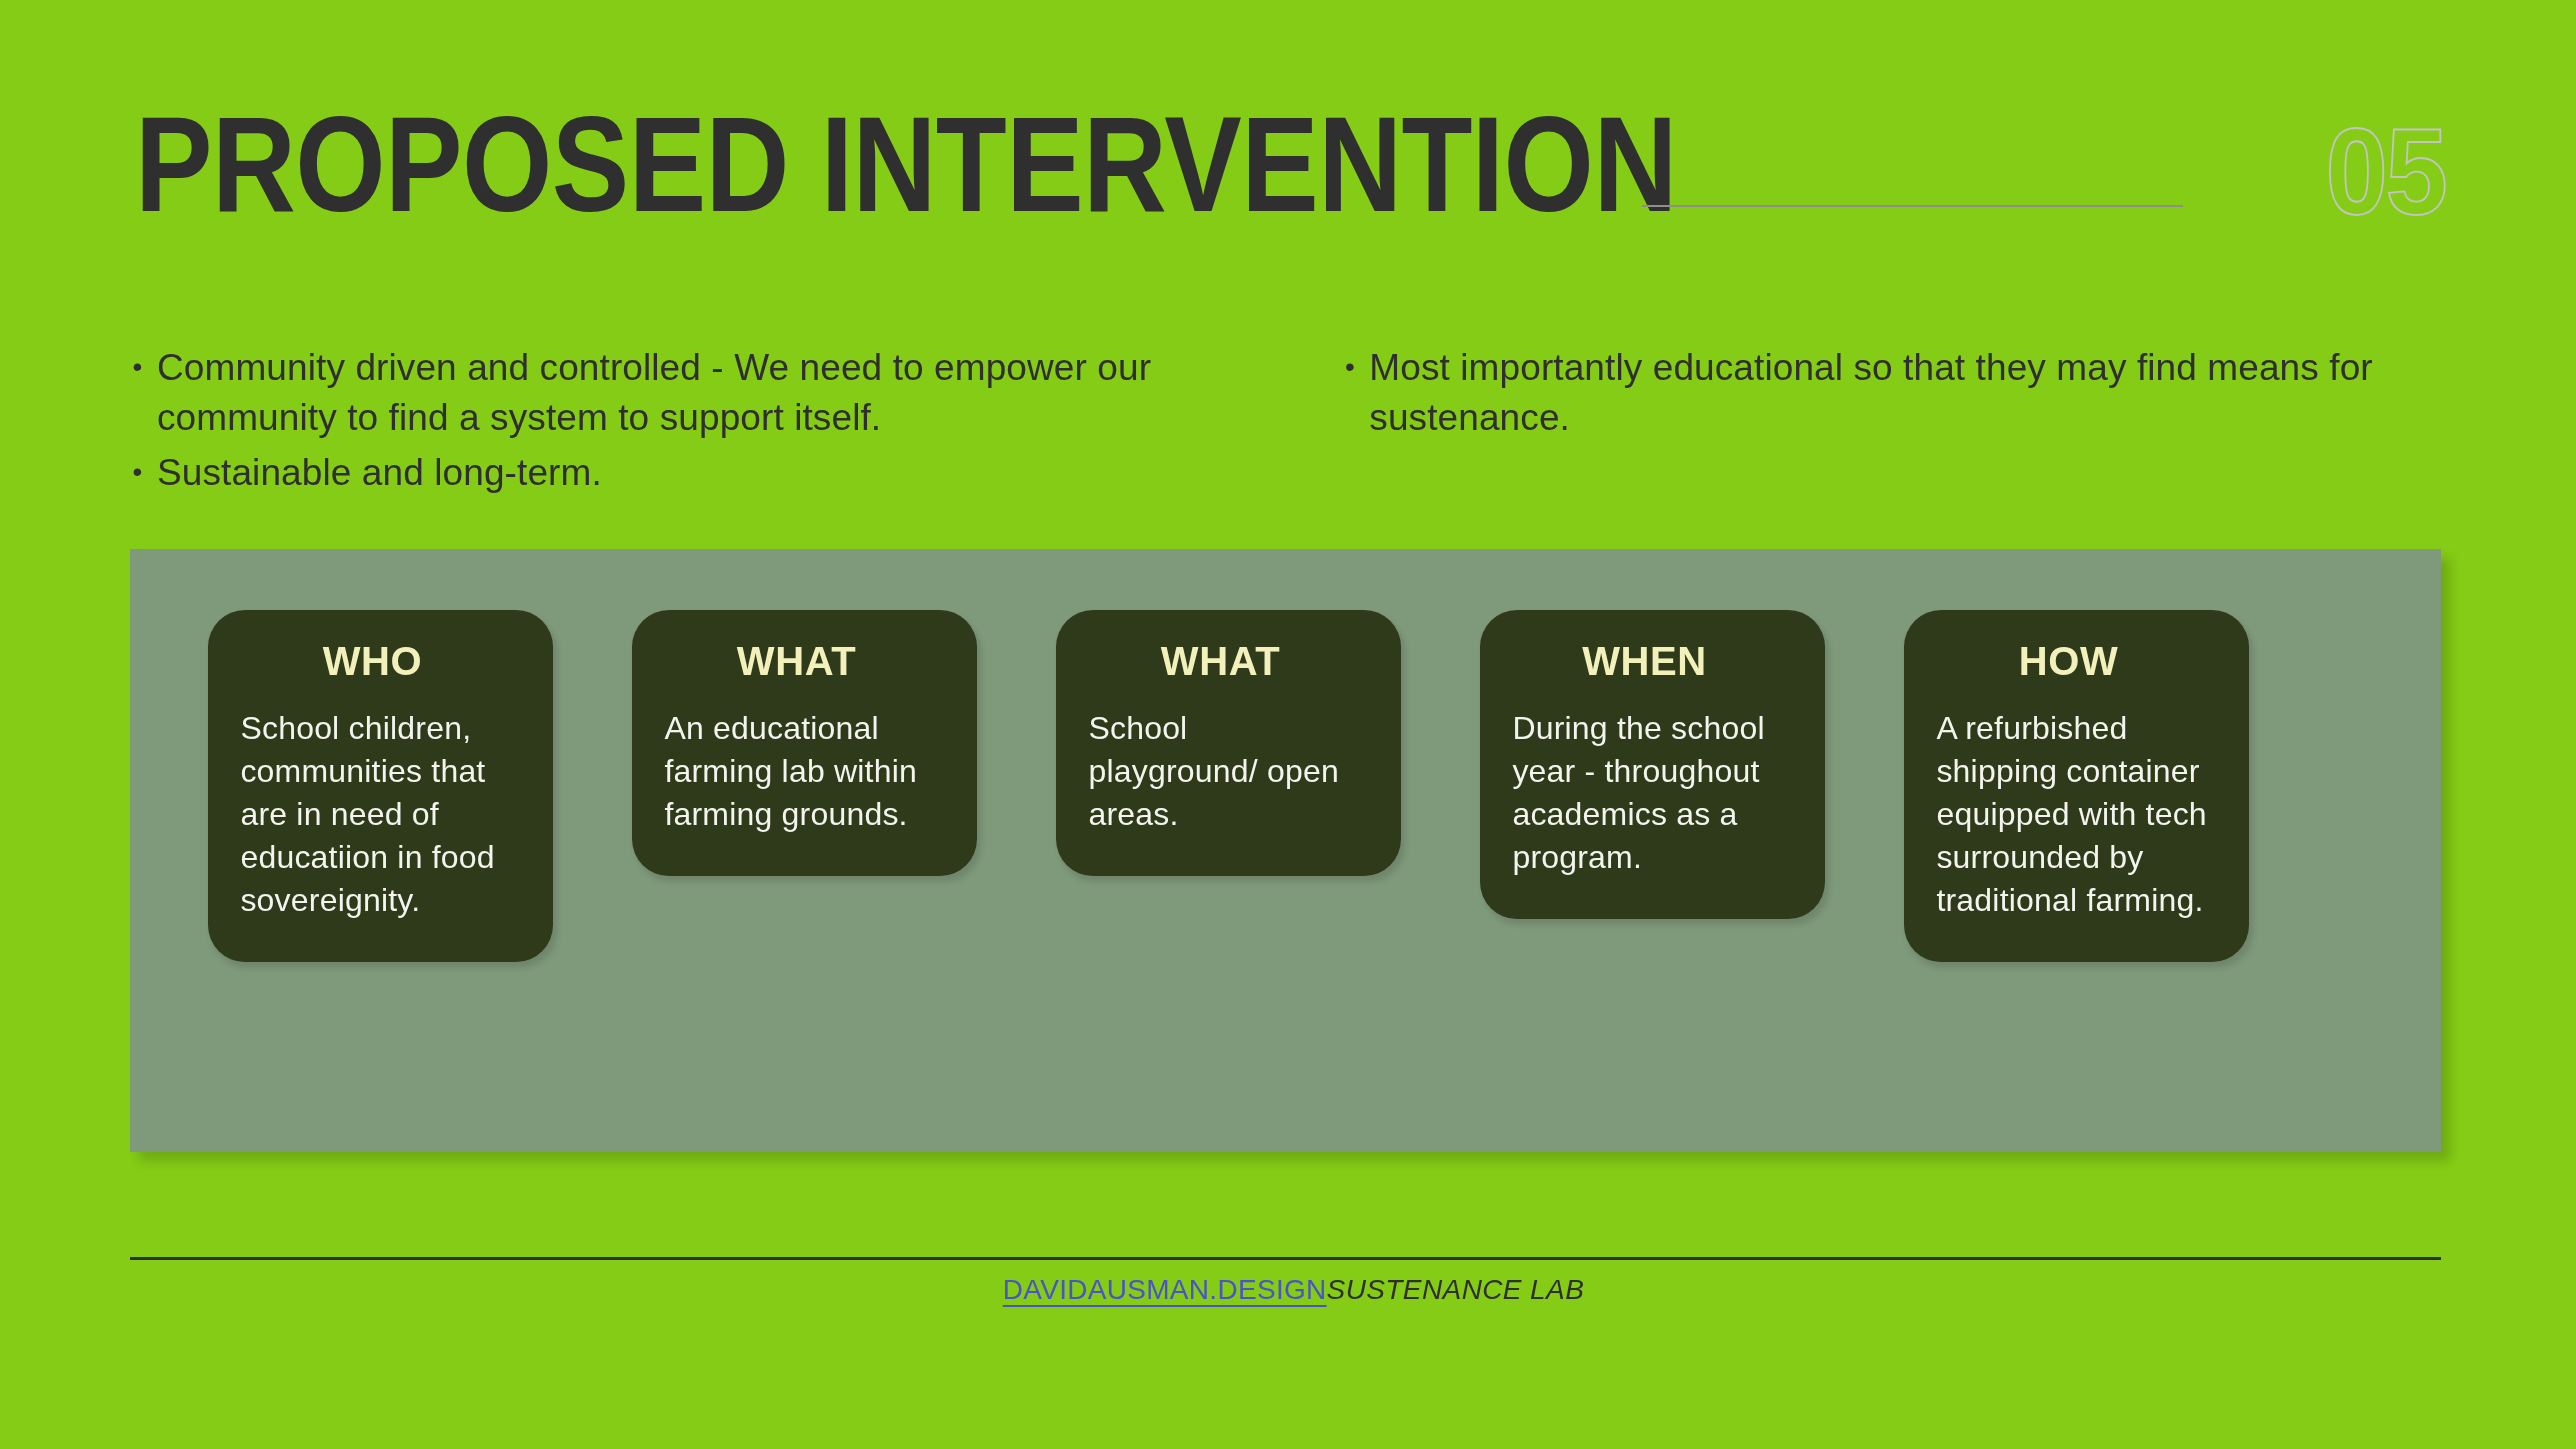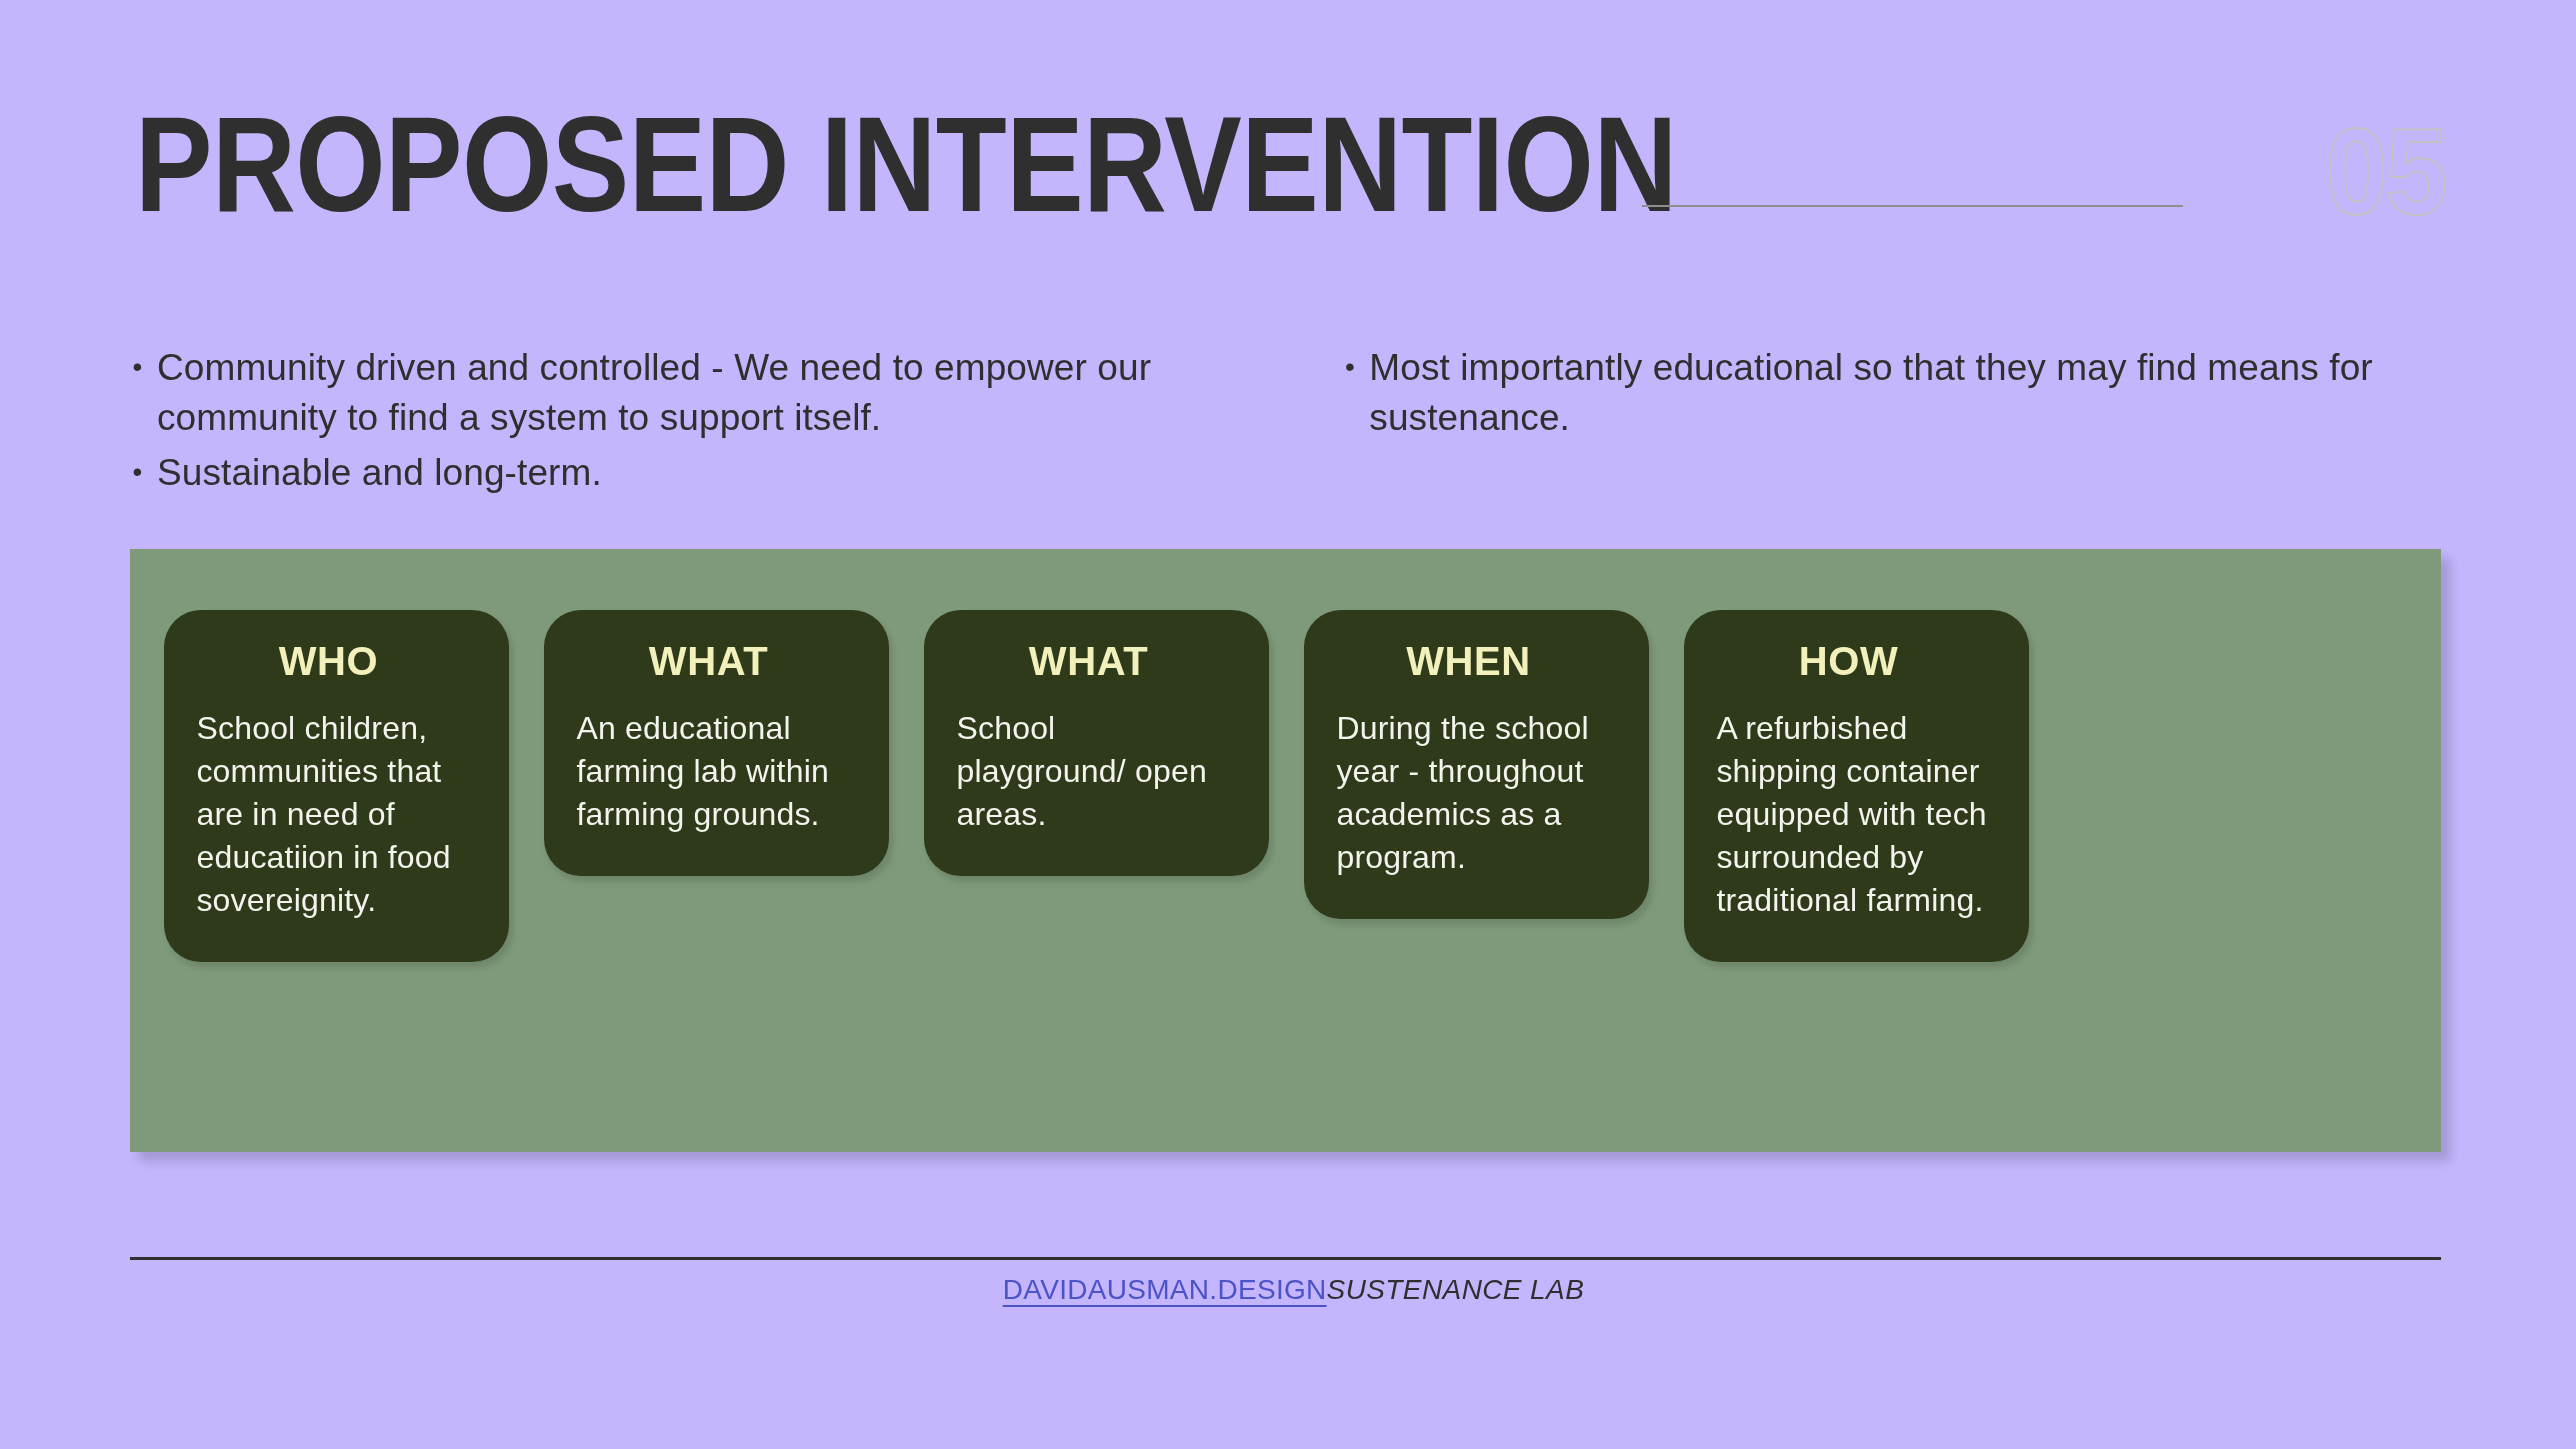--- a/index.html
+++ b/index.html
@@ -11,21 +11,21 @@
     width: 2576px;
     height: 1449px;
     position: relative;
     font-family: "Liberation Sans", sans-serif;
     overflow: hidden;
   }
 
   .slide {
     position: absolute;
     inset: 0;
-    background: #c4b5fd;
+    background: #84cc16;
   }
 
   
   .header {
     position: absolute;
     left: 130px;
     top: 97px;
     right: 130px;
     height: 167px;
   }
@@ -125,20 +125,21 @@
     gap: 35px;
     align-items: flex-start;
   }
   .card {
     width: 345px;
     background: #2e3a19;
     border-radius: 37px;
     padding: 31px 42px 40px 26px;
     box-sizing: border-box;
     box-shadow: 3.9px 5.2px 6.4px rgba(0,0,0,0.13);
+    margin-left: 44px;
   }
   .card-title {
     margin: 0 0 26px 0;
     text-align: center;
     font-family: "Liberation Sans Narrow", "Liberation Sans", sans-serif;
     font-weight: 700;
     font-size: 40px;
     line-height: 40px;
     letter-spacing: 0.6px;
     color: #f2f0bb;

